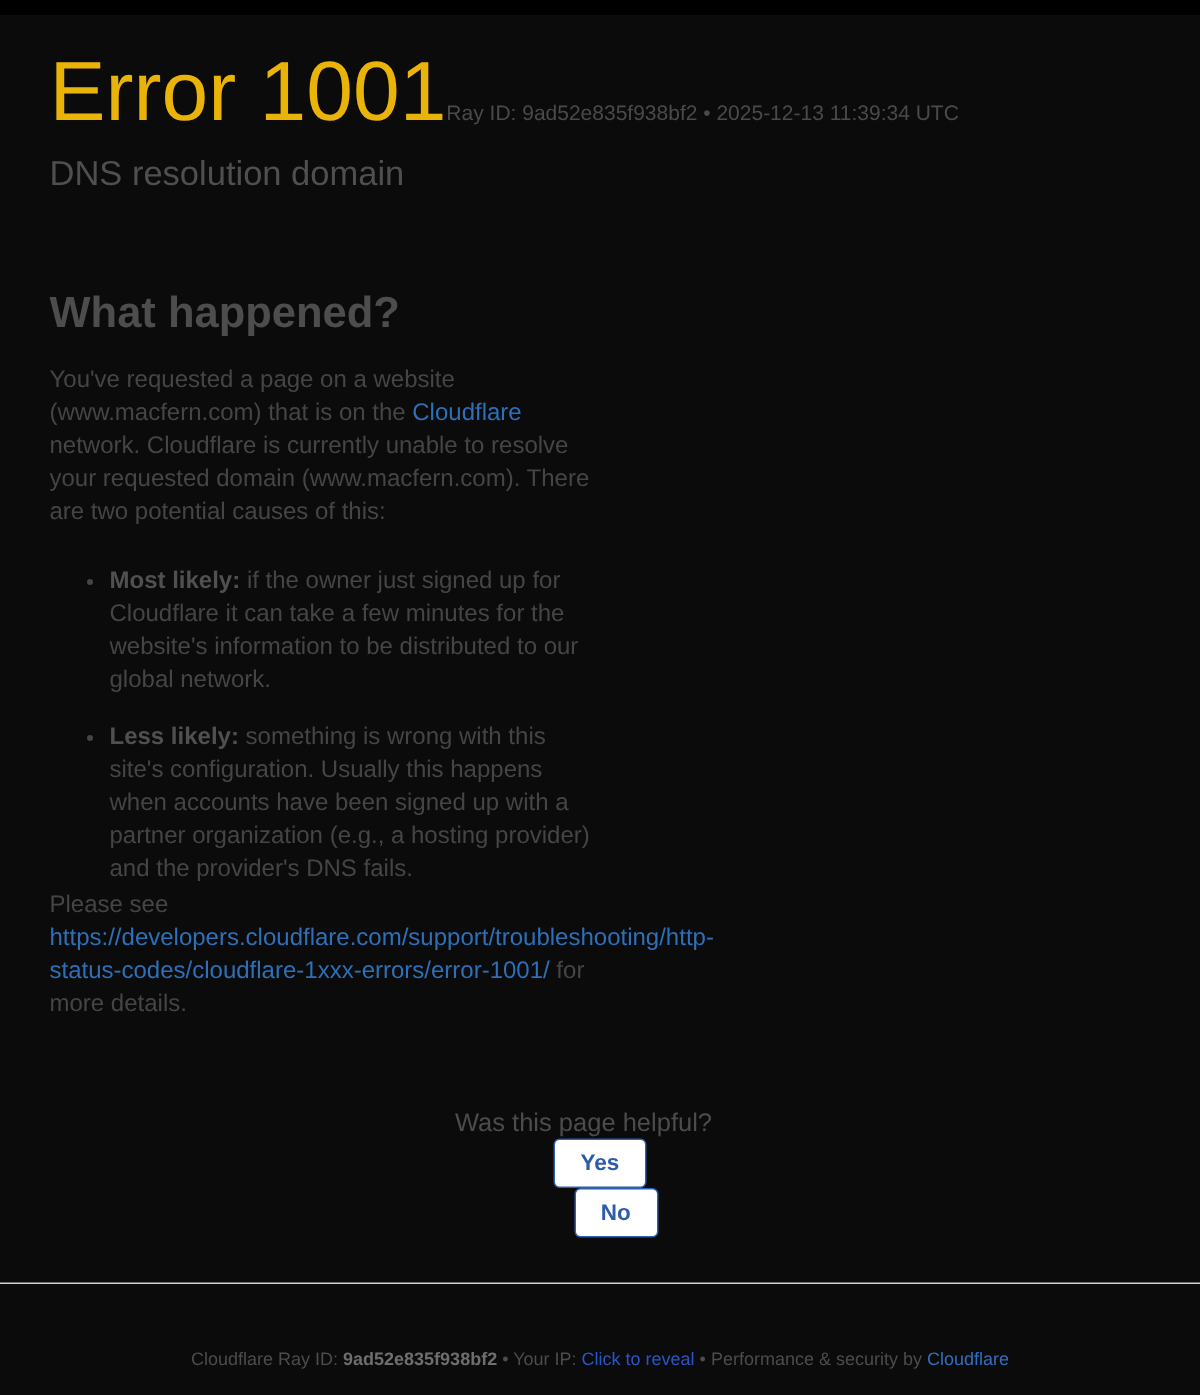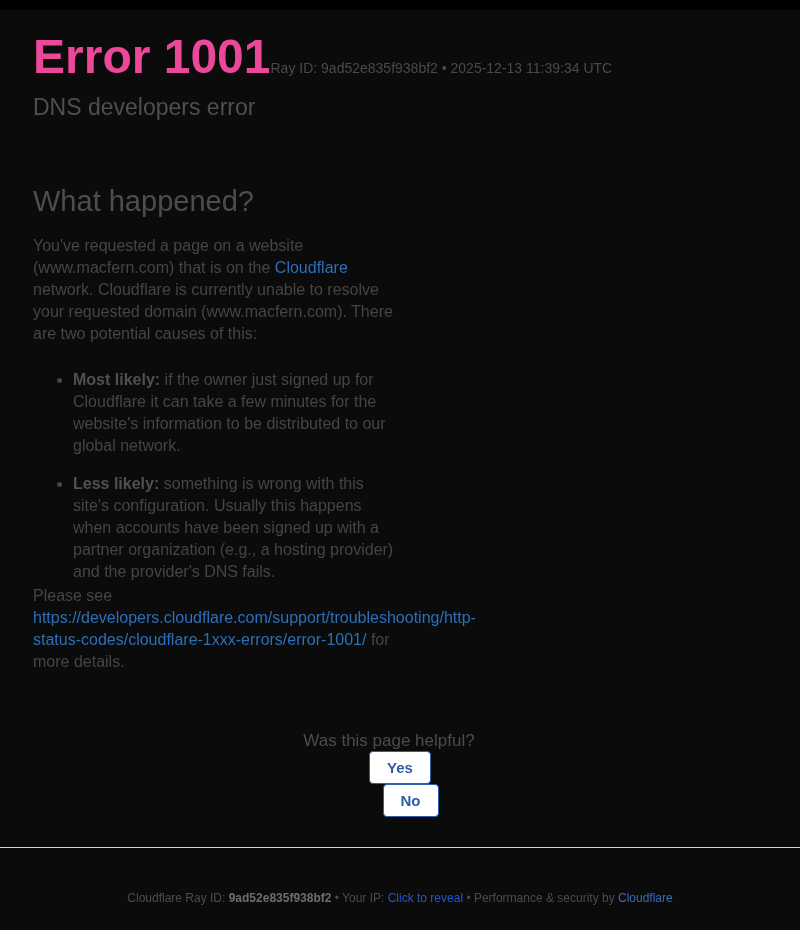--- a/index.html
+++ b/index.html
@@ -22,42 +22,42 @@
     height:930px;
     overflow:hidden;
     background:var(--page-bg);
     font-family:"Liberation Sans",sans-serif;
     color:var(--body-text);
   }
   .top-strip{height:10px;background:var(--top-strip-bg);}
   header{padding:23px 33px 0 33px;}
   .title-row{display:flex;align-items:baseline;}
   h1{
-    font-size:48px;
-    font-weight:700;
+    font-size:56px;
+    font-weight:400;
     line-height:1.0;
-    color:#ec4899;
+    color:#eab308;
     letter-spacing:0px;
   }
   .ray-line{
     font-size:14px;
     color:var(--muted-text);
   }
   .subtitle{
     margin-top:13px;
     font-size:23px;
     font-weight:400;
     color:var(--heading-text);
   }
   main{padding:0 33px;}
   .section{width:368px;}
   h2{
     margin-top:63px;
     font-size:29px;
-    font-weight:400;
+    font-weight:700;
     color:#4d4d4d;
     line-height:1.2;
   }
   p, li{
     font-size:16px;
     line-height:22px;
     color:var(--body-text);
   }
   .intro{margin-top:16px;}
   a{color:var(--link-blue);text-decoration:none;cursor:pointer;}
@@ -112,21 +112,21 @@
 </head>
 <body>
 
 <div class="top-strip"></div>
 
 <header>
   <div class="title-row">
     <h1>Error 1001</h1>
     <span class="ray-line">Ray ID: 9ad52e835f938bf2 • 2025-12-13 11:39:34 UTC</span>
   </div>
-  <div class="subtitle">DNS developers error</div>
+  <div class="subtitle">DNS resolution domain</div>
 </header>
 
 <main>
   <div class="section">
     <h2>What happened?</h2>
 
     <p class="intro"><span>You've requested a page on a website (www.macfern.com) that is on the </span><a>Cloudflare</a><span> network. Cloudflare is currently unable to resolve your requested domain (www.macfern.com). There are two potential causes of this:</span></p>
 
     <ul>
       <li><strong>Most likely:</strong><span> if the owner just signed up for Cloudflare it can take a few minutes for the website's information to be distributed to our global network.</span></li>

